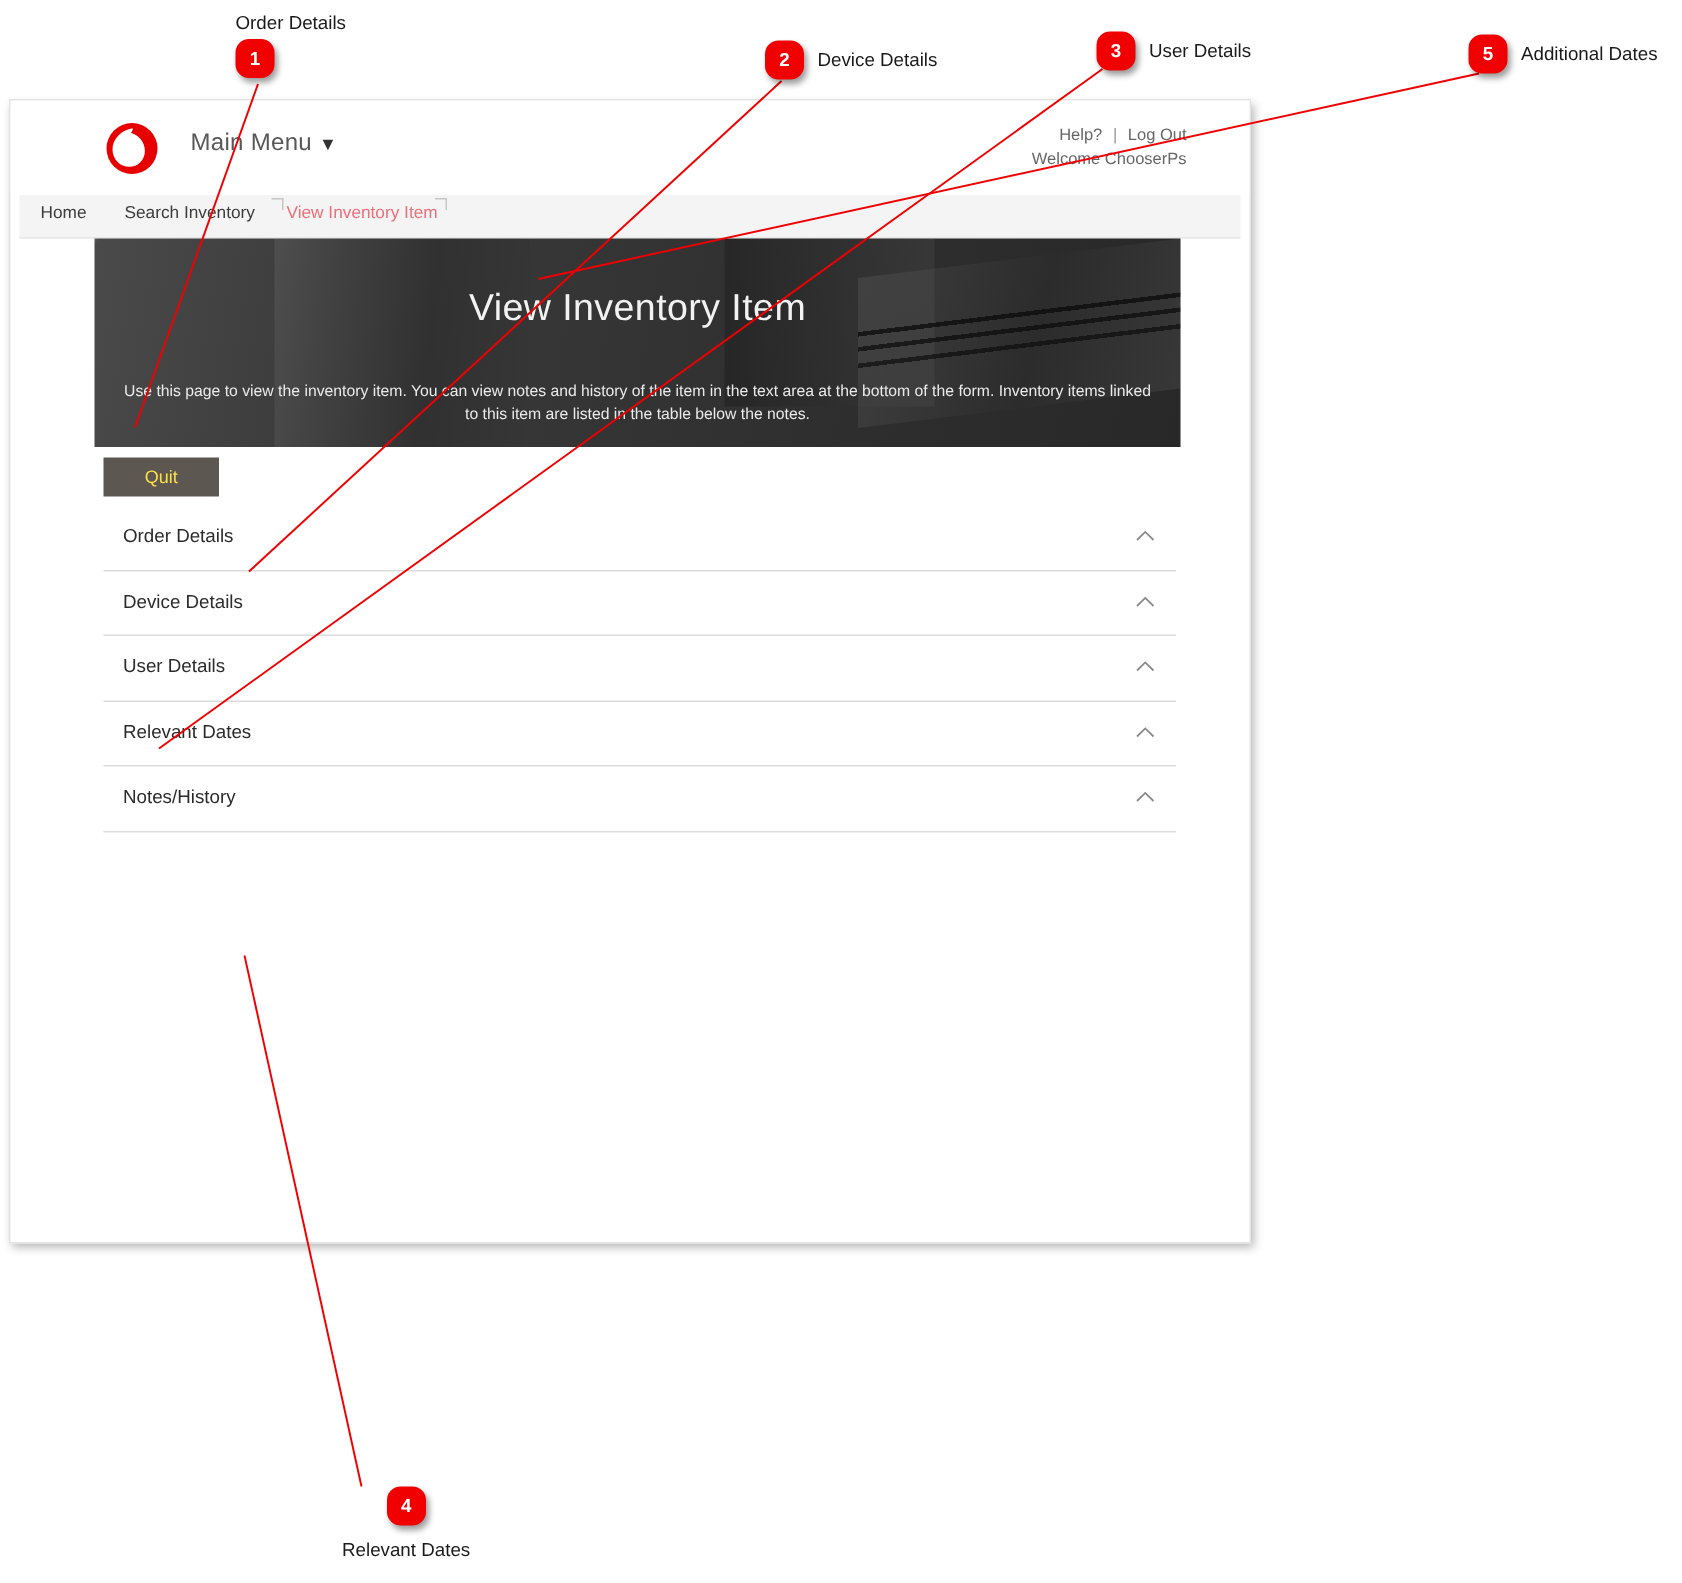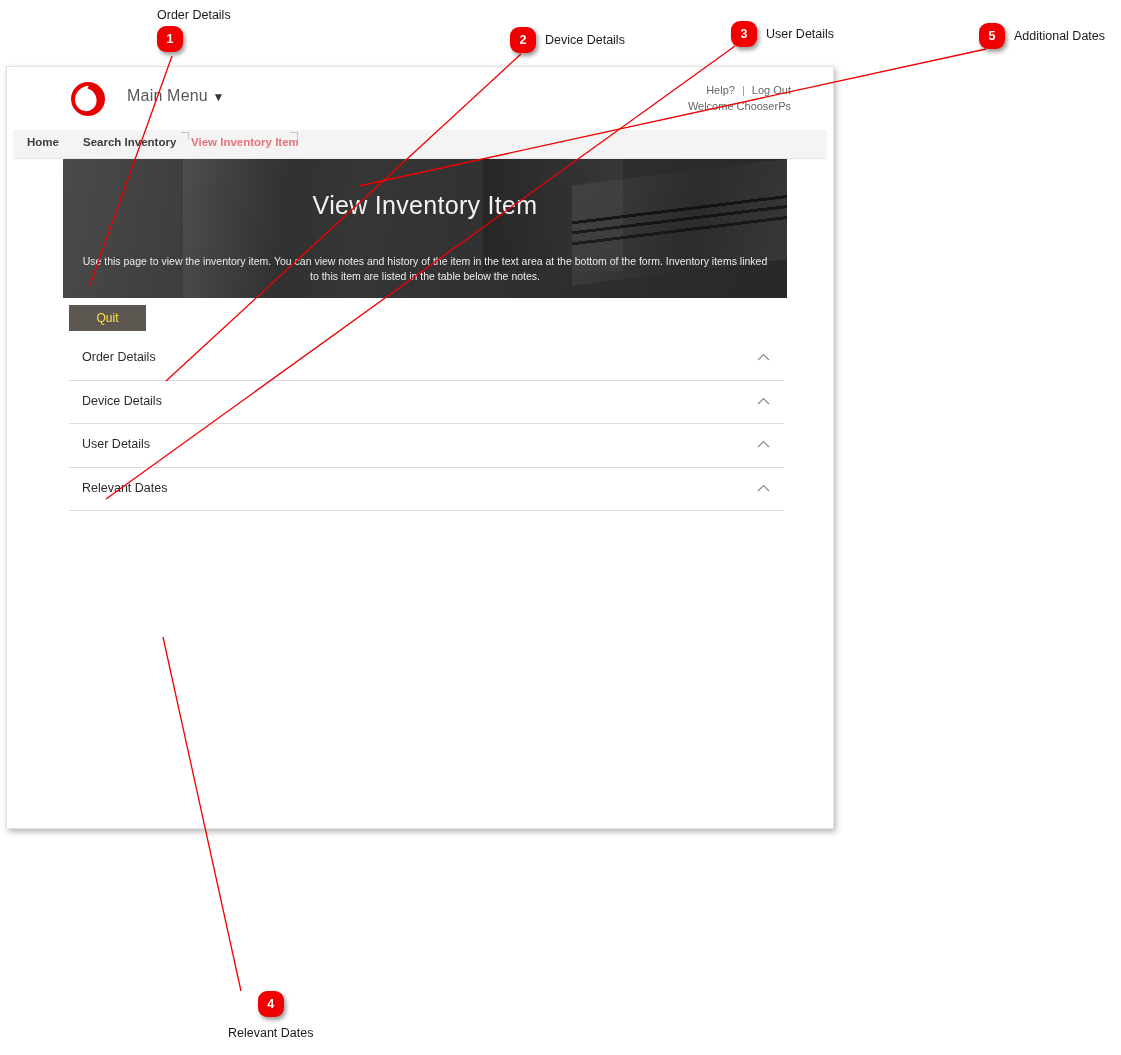--- a/index.html
+++ b/index.html
@@ -109,21 +109,20 @@
   .header-links .sep { color: #999; padding: 0 4px; }
   .welcome { color: #666; }
 
   
   .tabstrip {
     position: relative;
     height: 28px;
     background: #f4f4f4;
     border-bottom: 1px solid #e6e6e6;
     margin: 0 6px 0 6px;
-    font-weight: bold;
   }
   .tab {
     position: absolute;
     top: 6px;
     font-size: 11.5px;
     color: #3c3c3c;
     cursor: pointer;
     white-space: nowrap;
   }
   .tab.active { color: #e8707a; }
@@ -323,20 +322,28 @@
     <div class="acc-row">
       <span class="acc-label">Relevant Dates</span>
       <span class="acc-chevron">
         <svg width="13" height="8" viewBox="0 0 13 8">
             <path d="M1 7 L6.5 1.6 L12 7" fill="none" stroke="#8a8a8a" stroke-width="1.2"></path>
           </svg>
       </span>
     </div>
 
 
+    <div class="acc-row">
+      <span class="acc-label">Notes/History</span>
+      <span class="acc-chevron">
+        <svg width="13" height="8" viewBox="0 0 13 8">
+            <path d="M1 7 L6.5 1.6 L12 7" fill="none" stroke="#8a8a8a" stroke-width="1.2"></path>
+          </svg>
+      </span>
+    </div>
 
 
   </div>
 </div>
 
 <svg id="leader-lines">
     <line x1="172" y1="56" x2="90" y2="285" stroke="#f00000" stroke-width="1.3"></line>
     <line x1="521" y1="54" x2="166" y2="381" stroke="#f00000" stroke-width="1.3"></line>
     <line x1="735" y1="46" x2="106" y2="499" stroke="#f00000" stroke-width="1.3"></line>
     <line x1="241" y1="991" x2="163" y2="637" stroke="#f00000" stroke-width="1.3"></line>

